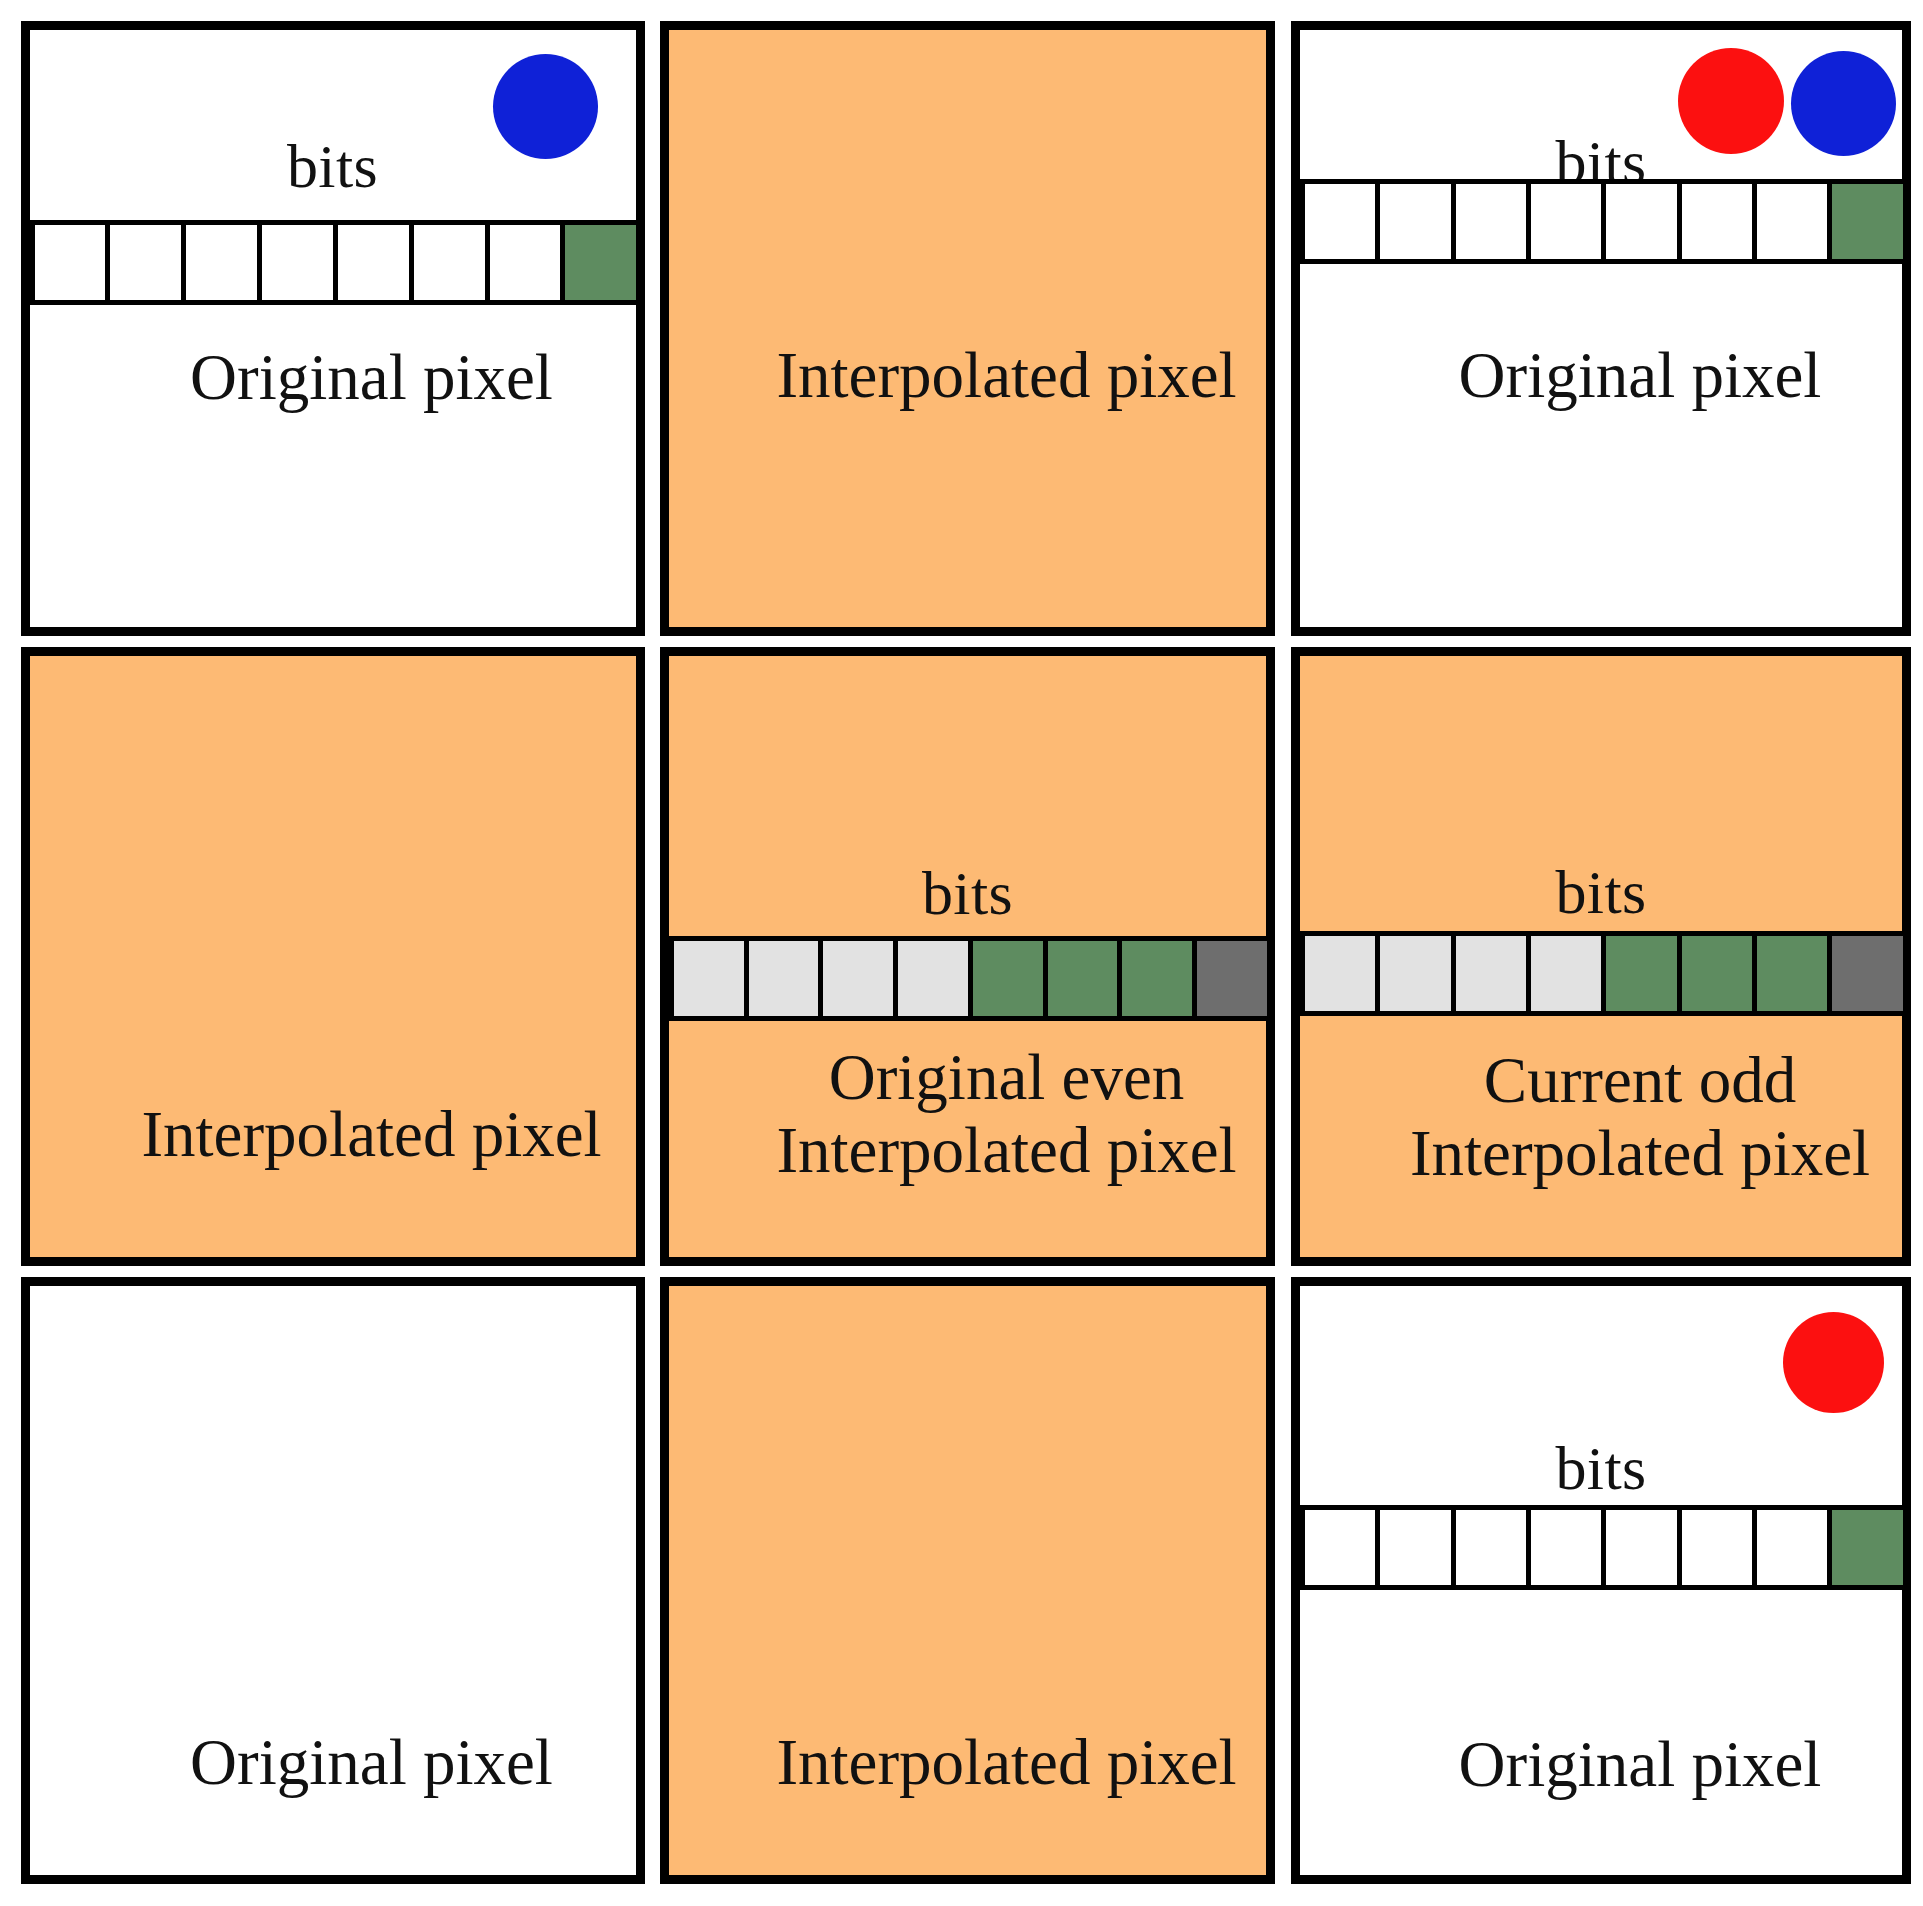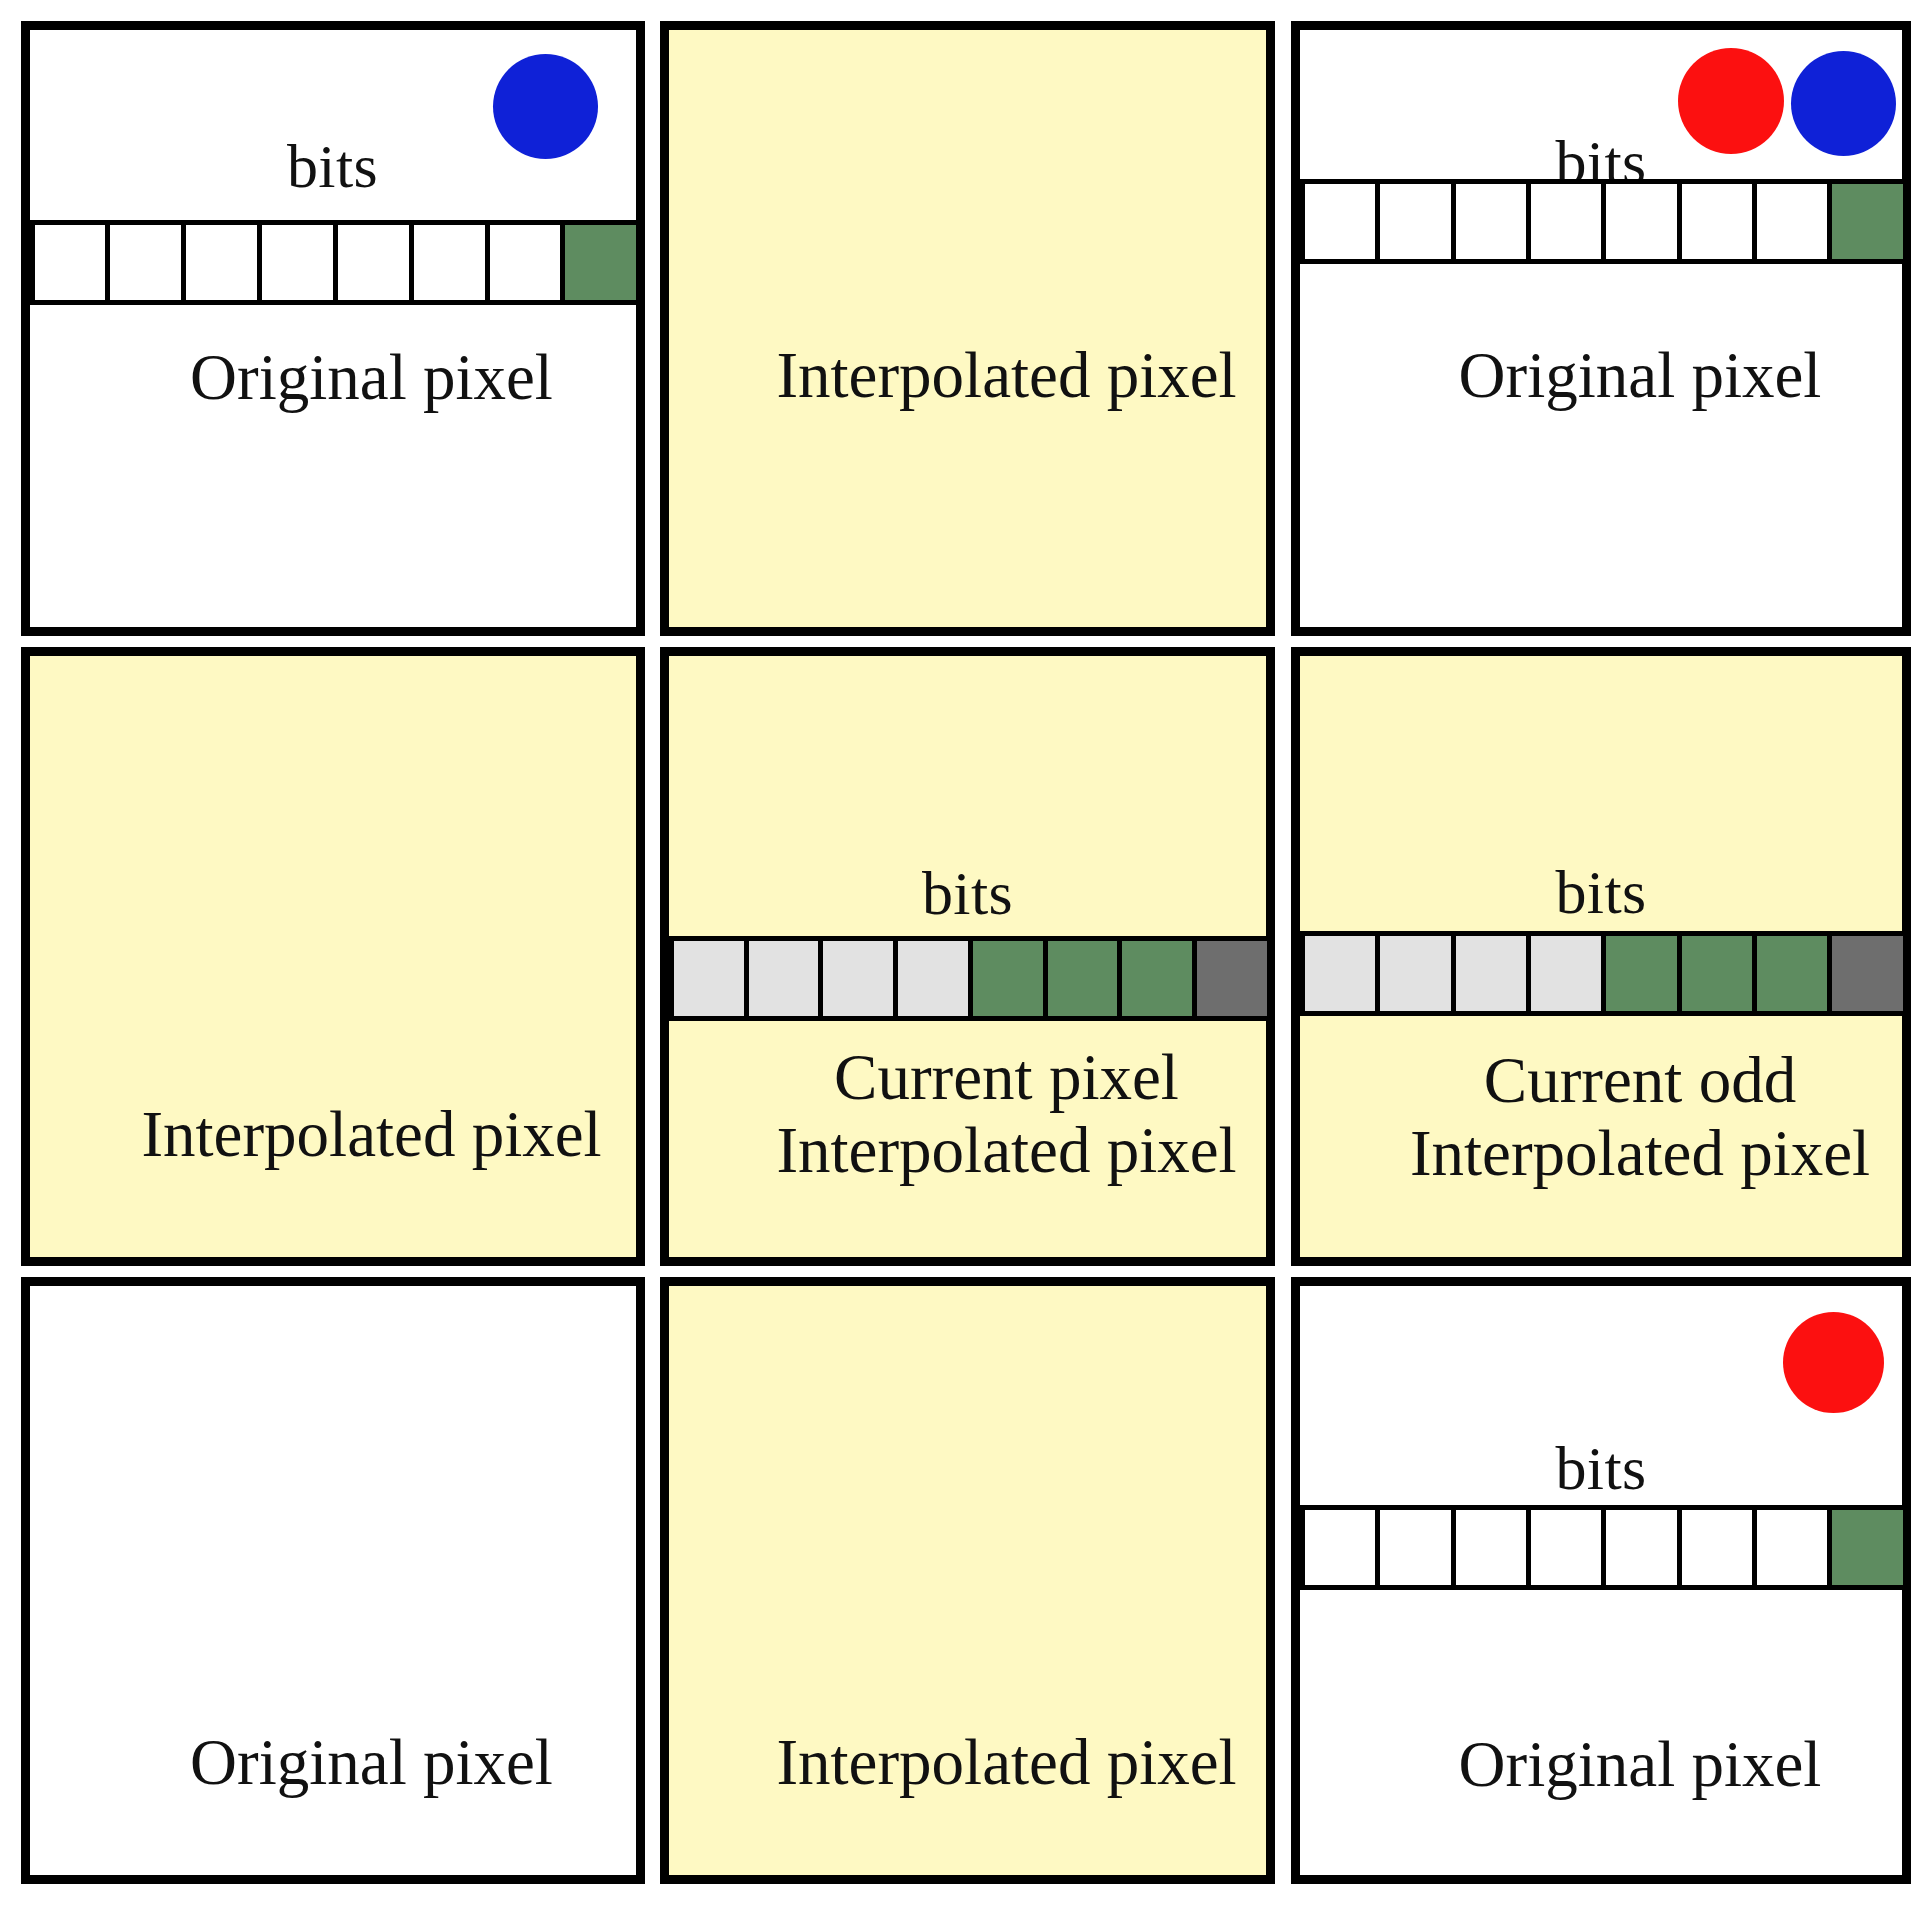--- a/index.html
+++ b/index.html
@@ -22,21 +22,21 @@
     height: 1907px;
   }
 
   .cell {
     position: absolute;
     box-sizing: border-box;
     border: 9.8px solid #000000;
     background: #ffffff;
   }
   .cell.interpolated {
-    background: #fef9c3;
+    background: #fdba74;
   }
 
   
   .col1 { left: 20.5px;   width: 624px; }
   .col2 { left: 660px;  width: 615px; }
   .col3 { left: 1291px; width: 620px; }
 
   .row1 { top: 20.5px;   height: 615px; }
   .row2 { top: 647px;  height: 619px; }
   .row3 { top: 1277px; height: 607px; }
@@ -158,21 +158,21 @@
       <div class="bit light"></div>
       <div class="bit light"></div>
       <div class="bit light"></div>
       <div class="bit light"></div>
       <div class="bit green"></div>
       <div class="bit green"></div>
       <div class="bit green"></div>
       <div class="bit dark"></div>
     </div>
     <div class="caption" style="top:385px;">
-      <span class="line">Current pixel</span>
+      <span class="line">Original even</span>
       <span class="line">Interpolated pixel</span>
     </div>
   </div>
 
   <div class="cell col3 row2 interpolated">
     <div class="bits-label" style="top:205px;">bits</div>
     <div class="bitrow" style="left:0px; right:-5.7px; top:275px;">
       <div class="bit light"></div>
       <div class="bit light"></div>
       <div class="bit light"></div>

